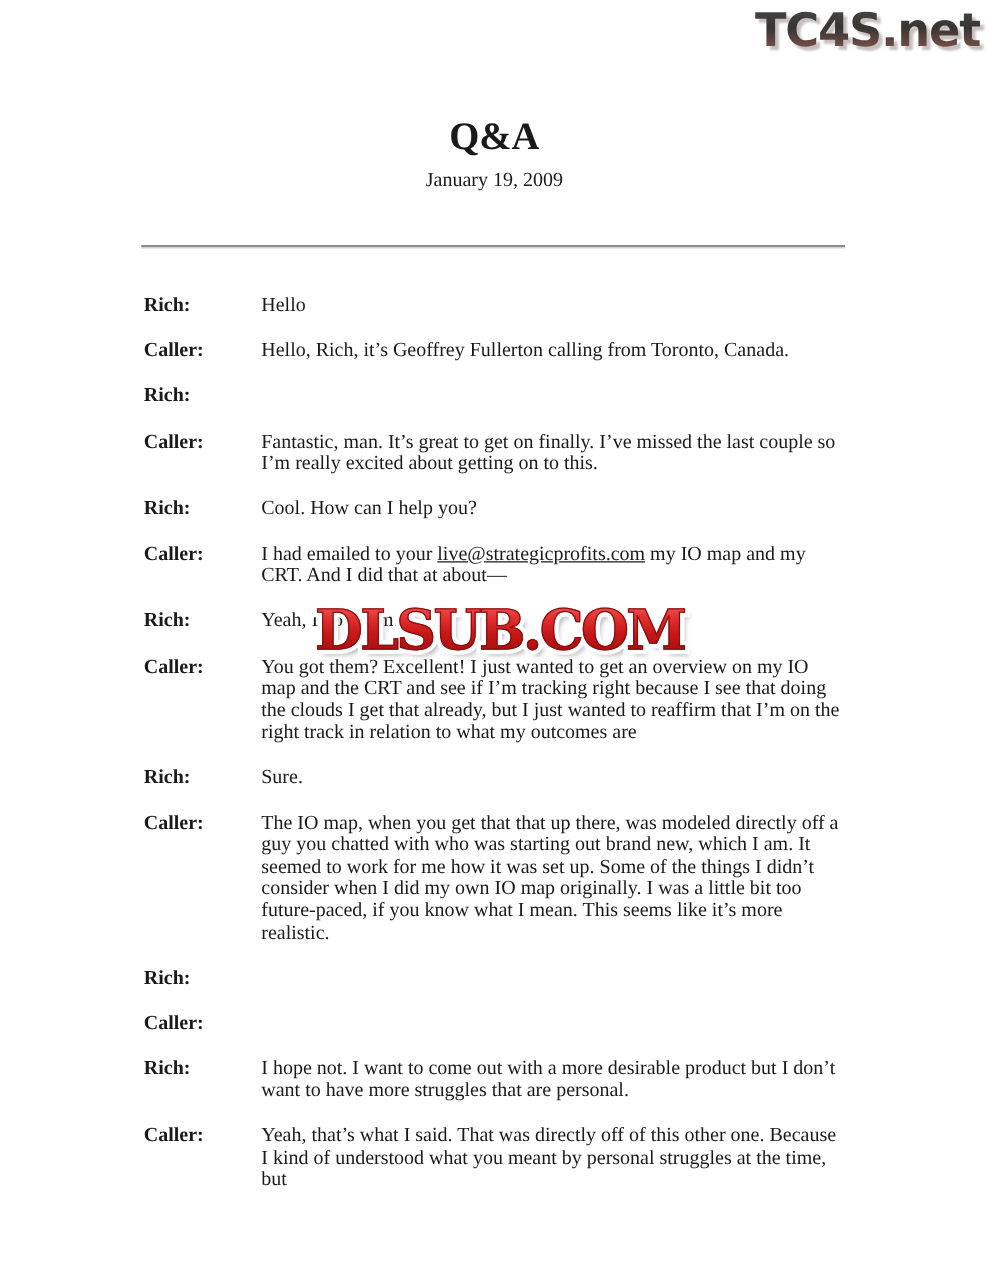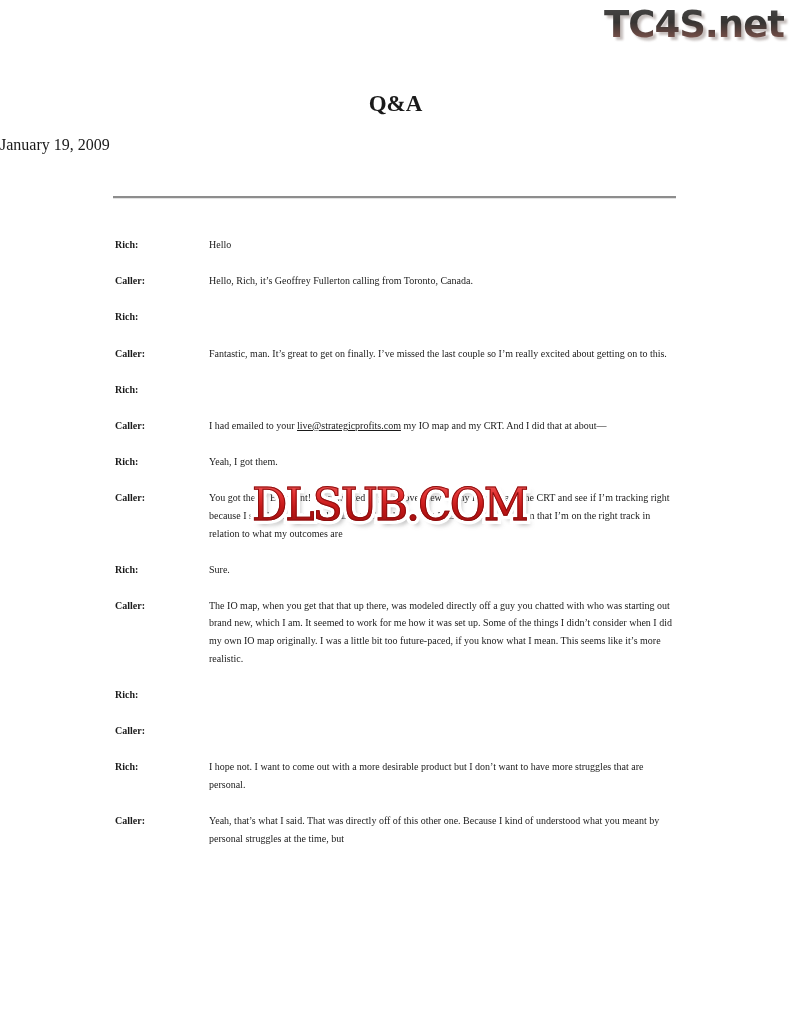--- a/index.html
+++ b/index.html
@@ -39,63 +39,63 @@
     color: transparent;
   }
 
   
   .title {
     position: absolute;
     top: 91px; left: 0;
     width: 100%;
     margin: 0;
     text-align: center;
-    font-size: 23px;
+    font-size: 31px;
     font-weight: bold;
   }
   .date {
     position: absolute;
     top: 136px; left: 0;
     width: 100%;
-    text-align: left;
+    text-align: center;
     font-size: 16px;
   }
 
   
   .rule {
     position: absolute;
     top: 196px; left: 113px;
     width: 563px;
     margin: 0; padding: 0;
     border: none;
     border-top: 2px solid #8d8d8d;
     border-bottom: 1px solid #e2e2e2;
     height: 0;
   }
 
   
   .transcript {
     position: absolute;
     top: 236px; left: 115px;
     width: 562px;
-    font-size: 10px;
+    font-size: 16px;
     line-height: 17.6px;
     z-index: 1;
   }
   .entry { display: flex; margin-bottom: 18.6px; }
   .speaker { flex: 0 0 94px; width: 94px; font-weight: bold; }
   .dialogue { width: 466px; }
   .email-link { text-decoration: underline; color: #1a1a1a; cursor: pointer; }
 
   
   .wm-center {
     position: absolute;
     left: 252px; top: 483px;
     font-family: "DejaVu Serif", serif;
-    font-weight: normal;
+    font-weight: bold;
     font-size: 44px;
     letter-spacing: -2px;
     line-height: 1;
     z-index: 5;
     white-space: nowrap;
   }
   .wm-center .wm-back {
     position: absolute; left: 0; top: 0;
     color: #ffffff;
     -webkit-text-stroke: 8px #ffffff;
@@ -166,20 +166,21 @@
     <div class="speaker">Rich:</div>
   </div>
 
   <div class="entry">
     <div class="speaker">Caller:</div>
     <div class="dialogue">Fantastic, man. It’s great to get on finally. I’ve missed the last couple so I’m really excited about getting on to this.</div>
   </div>
 
   <div class="entry">
     <div class="speaker">Rich:</div>
+    <div class="dialogue">Cool. How can I help you?</div>
   </div>
 
   <div class="entry">
     <div class="speaker">Caller:</div>
     <div class="dialogue">I had emailed to your <span class="email-link">live@strategicprofits.com</span> my IO map and my CRT. And I did that at about—</div>
   </div>
 
   <div class="entry">
     <div class="speaker">Rich:</div>
     <div class="dialogue">Yeah, I got them.</div>

